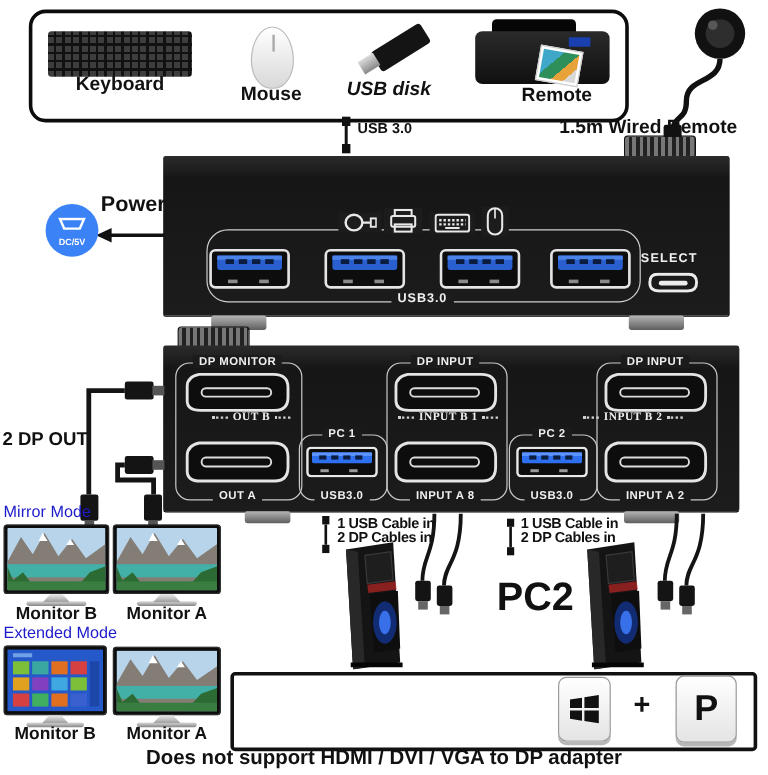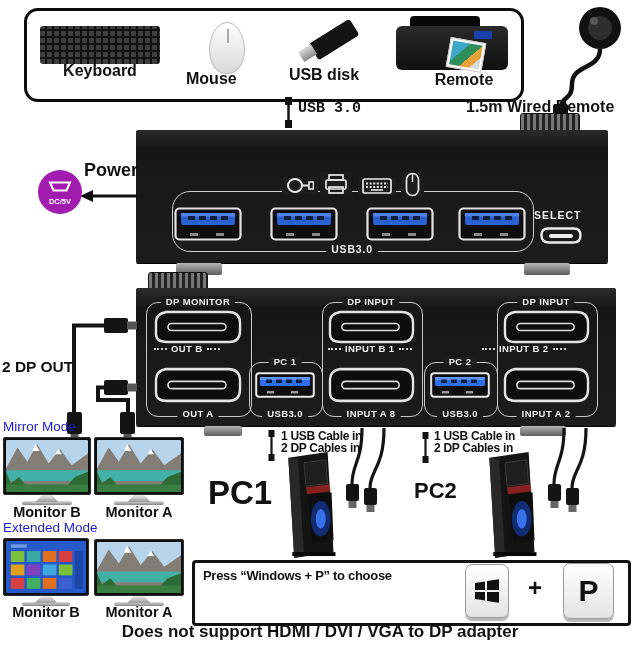--- a/index.html
+++ b/index.html
@@ -24,24 +24,24 @@
   .paper{background:#fff;border:1px solid #ccc;transform:rotate(10deg);overflow:hidden;}
   .paper-img{position:absolute;inset:2px;background:linear-gradient(130deg,#3fa8c8 0 35%,#2f8f5a 35% 60%,#e8a23a 60% 80%,#d8d8d8 80%);}
   
   .device{background:linear-gradient(#2b2b2b,#161616 14%,#1c1c1c);border-radius:2px;box-shadow:0 1px 0 #000;}
   .knob{background:repeating-linear-gradient(90deg,#777 0 3px,#222 3px 6px);border-radius:3px;border:1px solid #111;}
   .foot{background:linear-gradient(#b5b5b5,#5e5e5e);border-radius:2px;}
   .outline{border:1.5px solid #cfcfcf;border-radius:18px;}
   .grp{border:1.2px solid #c8c8c8;border-radius:12px;}
   .dev-lbl{position:absolute;transform:translateX(-50%);background:#1b1b1b;padding:0 5px;
     color:#f0f0f0;font-weight:700;font-size:9.5px;letter-spacing:.4px;white-space:nowrap;}
-  .dash-label{display:flex;align-items:center;justify-content:flex-start;gap:4px;}
+  .dash-label{display:flex;align-items:center;justify-content:flex-end;gap:4px;font-family:Liberation Serif, serif;}
   .dash-label::before,.dash-label::after{content:"";width:13px;border-top:2.2px dotted #cfcfcf;}
   .dash-label span{color:#f0f0f0;font-weight:700;font-size:9.5px;letter-spacing:.4px;white-space:nowrap;}
-  .dc-circle{background:#a21caf;border-radius:50%;}
+  .dc-circle{background:#3b82f6;border-radius:50%;}
   
   .mon-frame{background:#0d0d0d;border-radius:3px;padding:3px;box-shadow:inset 0 0 0 1px #2e2e2e;}
   .mon-screen{width:100%;height:100%;overflow:hidden;border-radius:1px;}
   .mon-stand{margin:0 auto;width:26%;height:7px;background:linear-gradient(#ececec,#9a9a9a);
     clip-path:polygon(28% 0,72% 0,100% 100%,0 100%);}
   .mon-base{margin:-1px auto 0;width:56%;height:4px;background:linear-gradient(#ddd,#858585);border-radius:2px;}
   .mon-label{text-align:center;font-weight:700;font-size:14.5px;}
   
   .keycap{background:linear-gradient(#ffffff,#e4e4e4);border:1px solid #9a9a9a;border-radius:7px;
     box-shadow:0 3px 0 #b8b8b8, inset 0 1px 0 #fff;display:flex;align-items:center;justify-content:center;}
@@ -53,44 +53,44 @@
 <body>
 
 <div class="canvas">
 
   <div class="abs periph-box" style="left:24px;top:8px;width:494px;height:88px;"></div>
 
   <div class="abs kbd-img" style="left:40px;top:26px;width:120px;height:38px;"></div>
   <div class="abs lbl" style="left:36px;top:62px;width:128px;text-align:center;font-size:16px;">Keyboard</div>
 
   <div class="abs mouse-img" style="left:209px;top:22px;width:34px;height:50px;"></div>
-  <div class="abs lbl" style="left:186px;top:70px;width:80px;text-align:left;font-size:16px;">Mouse</div>
+  <div class="abs lbl" style="left:186px;top:70px;width:80px;text-align:center;font-size:16px;">Mouse</div>
 
   <div class="abs" style="left:292px;top:14px;width:78px;height:52px;">
     <div class="abs usbdisk-body" style="left:18px;top:16px;width:48px;height:19px;"></div>
     <div class="abs usbdisk-tip" style="left:8px;top:33px;width:15px;height:12px;transform:rotate(-32deg);"></div>
   </div>
-  <div class="abs lbl" style="left:278px;top:66px;width:92px;text-align:center;font-size:16px;">USB disk</div>
+  <div class="abs lbl" style="left:278px;top:66px;width:92px;text-align:center;font-size:16px;font-style:italic;">USB disk</div>
 
   <div class="abs" style="left:396px;top:16px;width:112px;height:58px;">
     <div class="abs printer-top" style="left:14px;top:0;width:70px;height:12px;"></div>
     <div class="abs printer-body" style="left:0;top:10px;width:112px;height:44px;"></div>
     <div class="abs printer-screen" style="left:78px;top:15px;width:18px;height:8px;"></div>
     <div class="abs paper" style="left:52px;top:24px;width:34px;height:28px;">
         <div class="paper-img"></div>
       </div>
   </div>
   <div class="abs lbl" style="left:422px;top:71px;width:84px;text-align:center;font-size:16px;">Remote</div>
 
   <svg class="abs" style="left:282px;top:97px;" width="12" height="31">
     <rect x="3" y="0" width="7" height="8" fill="#111"></rect>
       <line x1="6.5" y1="8" x2="6.5" y2="23" stroke="#111" stroke-width="2.5"></line>
       <rect x="3" y="23" width="7" height="8" fill="#111"></rect>
   </svg>
-  <div class="abs lbl" style="left:298px;top:100px;font-size:15px;font-family:Liberation Mono, monospace;">USB 3.0</div>
+  <div class="abs lbl" style="left:298px;top:100px;font-size:12px;">USB 3.0</div>
   <div class="abs lbl" style="left:466px;top:98px;font-size:16px;">1.5m Wired Remote</div>
 
   <svg class="abs" style="left:538px;top:2px;" width="100" height="130">
     <circle cx="62" cy="26" r="21" fill="#111"></circle>
     <circle cx="62" cy="26" r="12" fill="#2e2e2e"></circle>
     <circle cx="56" cy="19" r="4" fill="#575757"></circle>
     <path d="M62,47 C62,68 34,62 34,82 C34,98 25,94 23,104" stroke="#111" stroke-width="4.5" fill="none"></path>
     <rect x="15" y="102" width="15" height="16" rx="2" fill="#111"></rect>
     <rect x="18" y="118" width="9" height="7" fill="#222"></rect>
     <rect x="20" y="125" width="5" height="4" fill="#777"></rect>
@@ -400,21 +400,20 @@
 
   <svg class="abs" style="left:266px;top:430px;" width="11" height="31">
     <rect x="2.5" y="0" width="6" height="7" fill="#111"></rect>
       <line x1="5.5" y1="7" x2="5.5" y2="24" stroke="#111" stroke-width="2.2"></line>
       <rect x="2.5" y="24" width="6" height="7" fill="#111"></rect>
   </svg>
   <div class="abs cable-text" style="left:281px;top:430px;">
     <div>1 USB Cable in</div>
     <div>2 DP Cables in</div>
   </div>
-  <div class="abs lbl" style="left:208px;top:474px;font-size:33px;">PC1</div>
   <svg class="abs" style="left:268px;top:450px;" width="78" height="108" viewBox="0 0 78 110">
     <polygon points="20,8 60,2 66,104 26,110" fill="#141414"></polygon>
     <polygon points="20,8 30,10 36,108 26,110" fill="#282828"></polygon>
     <polygon points="36,13 58,10 60,34 38,37" fill="#1e1e1e" stroke="#3a3a3a" stroke-width="1"></polygon>
     <polygon points="38,38 62,35 63,42 39,45" fill="#b02424" opacity="0.75"></polygon>
     <polygon points="40,46 64,43 66,92 44,96" fill="#0e0e0e"></polygon>
     <ellipse cx="53" cy="70" rx="10" ry="18" fill="#1546c8" opacity="0.55"></ellipse>
     <ellipse cx="53" cy="70" rx="5" ry="10" fill="#3f7cff" opacity="0.85"></ellipse>
     <rect x="24" y="104" width="44" height="4" fill="#060606"></rect>
   </svg>
@@ -429,42 +428,41 @@
 
   <svg class="abs" style="left:420px;top:432px;" width="11" height="31">
     <rect x="2.5" y="0" width="6" height="7" fill="#111"></rect>
       <line x1="5.5" y1="7" x2="5.5" y2="24" stroke="#111" stroke-width="2.2"></line>
       <rect x="2.5" y="24" width="6" height="7" fill="#111"></rect>
   </svg>
   <div class="abs cable-text" style="left:434px;top:430px;">
     <div>1 USB Cable in</div>
     <div>2 DP Cables in</div>
   </div>
-  <div class="abs lbl" style="left:414px;top:478px;font-size:22px;">PC2</div>
+  <div class="abs lbl" style="left:414px;top:478px;font-size:33px;">PC2</div>
   <svg class="abs" style="left:468px;top:450px;" width="80" height="108" viewBox="0 0 78 110">
     <polygon points="20,8 60,2 66,104 26,110" fill="#141414"></polygon>
     <polygon points="20,8 30,10 36,108 26,110" fill="#282828"></polygon>
     <polygon points="36,13 58,10 60,34 38,37" fill="#1e1e1e" stroke="#3a3a3a" stroke-width="1"></polygon>
     <polygon points="38,38 62,35 63,42 39,45" fill="#b02424" opacity="0.75"></polygon>
     <polygon points="40,46 64,43 66,92 44,96" fill="#0e0e0e"></polygon>
     <ellipse cx="53" cy="70" rx="10" ry="18" fill="#1546c8" opacity="0.55"></ellipse>
     <ellipse cx="53" cy="70" rx="5" ry="10" fill="#3f7cff" opacity="0.85"></ellipse>
     <rect x="24" y="104" width="44" height="4" fill="#060606"></rect>
   </svg>
   <svg class="abs" style="left:546px;top:428px;" width="62" height="92">
     <path d="M18,0 C18,34 8,36 8,56" stroke="#141414" stroke-width="3.2" fill="none"></path>
     <rect x="2" y="56" width="13" height="17" rx="2" fill="#141414"></rect>
       <rect x="4.5" y="73" width="8" height="7" fill="#666"></rect>
     <path d="M40,0 C40,40 26,42 26,60" stroke="#141414" stroke-width="3.2" fill="none"></path>
     <rect x="20" y="60" width="13" height="17" rx="2" fill="#141414"></rect>
       <rect x="22.5" y="77" width="8" height="7" fill="#666"></rect>
   </svg>
 
   <div class="abs press-box" style="left:192px;top:560px;width:433px;height:60px;"></div>
-  <div class="abs press-line" style="left:203px;top:568px;">Press “Windows + P” to choose</div>
 
   <div class="abs keycap" style="left:465px;top:564px;width:42px;height:52px;">
     <svg width="26" height="26" viewBox="0 0 26 26">
       <path d="M1,5 L11,3.4 L11,12 L1,12 Z" fill="#111"></path>
       <path d="M13,3.1 L25,1.2 L25,12 L13,12 Z" fill="#111"></path>
       <path d="M1,14 L11,14 L11,22.6 L1,21 Z" fill="#111"></path>
       <path d="M13,14 L25,14 L25,24.8 L13,22.9 Z" fill="#111"></path>
     </svg>
   </div>
   <div class="abs lbl" style="left:528px;top:574px;font-size:24px;">+</div>

